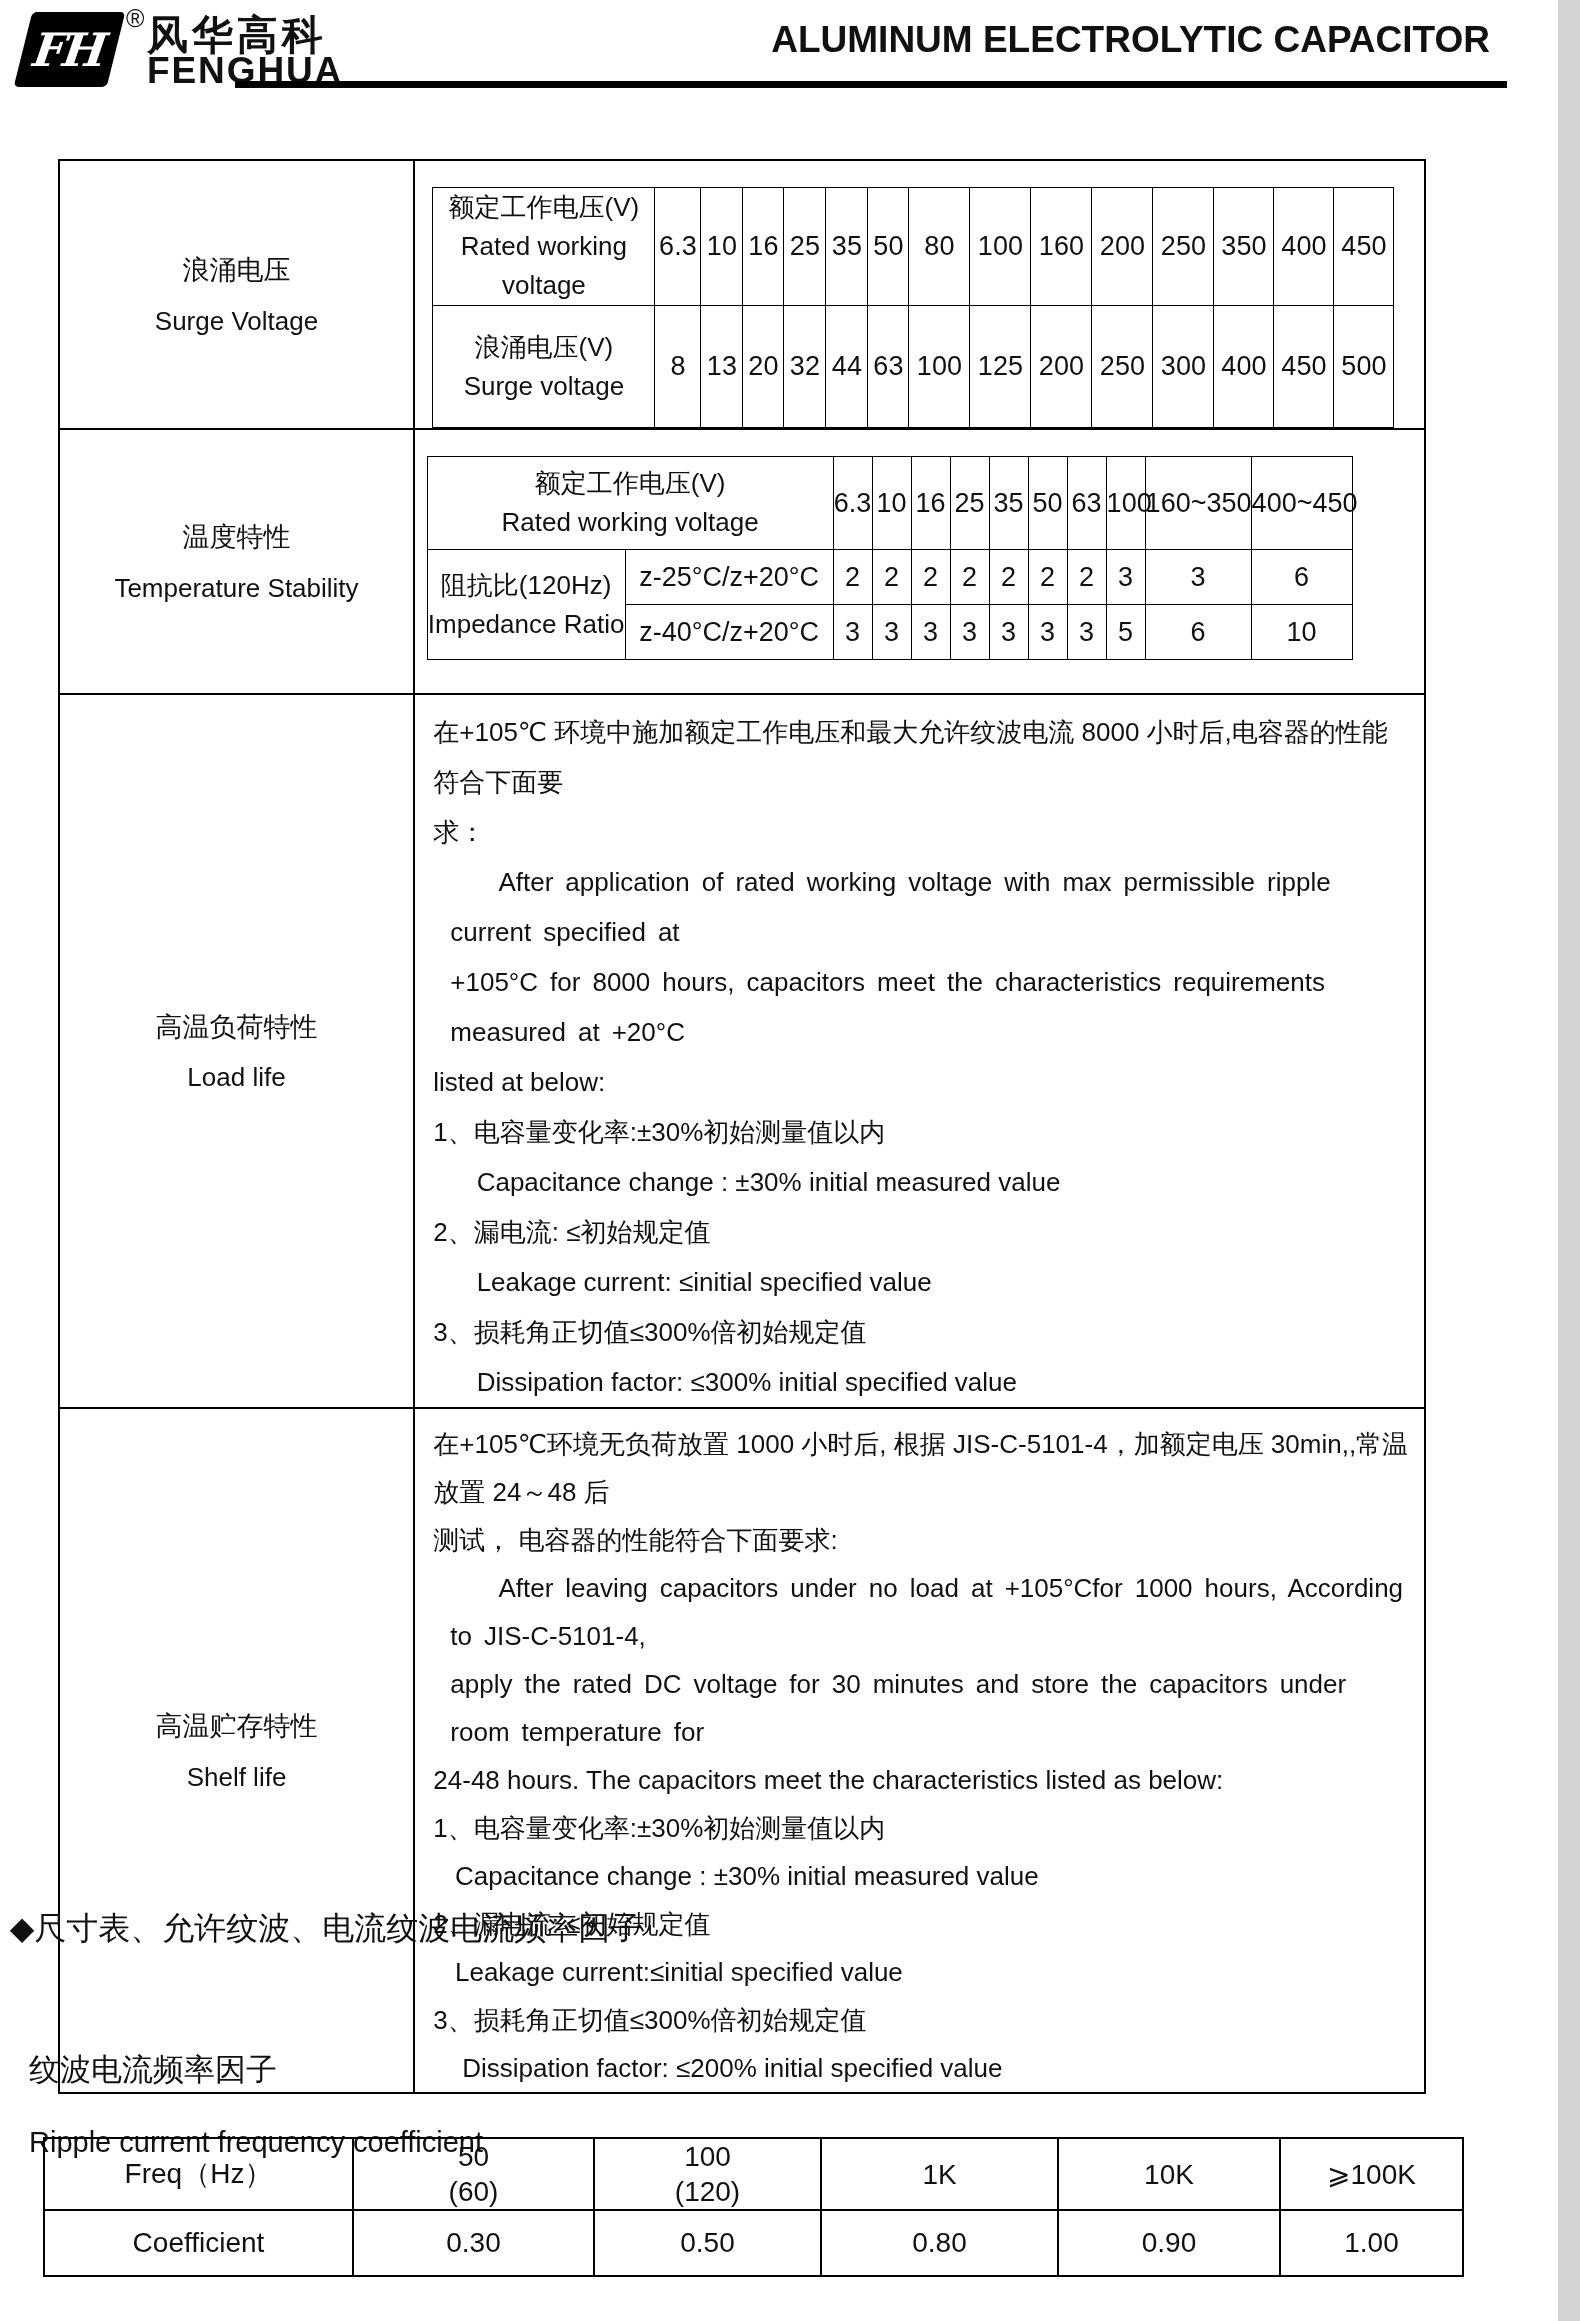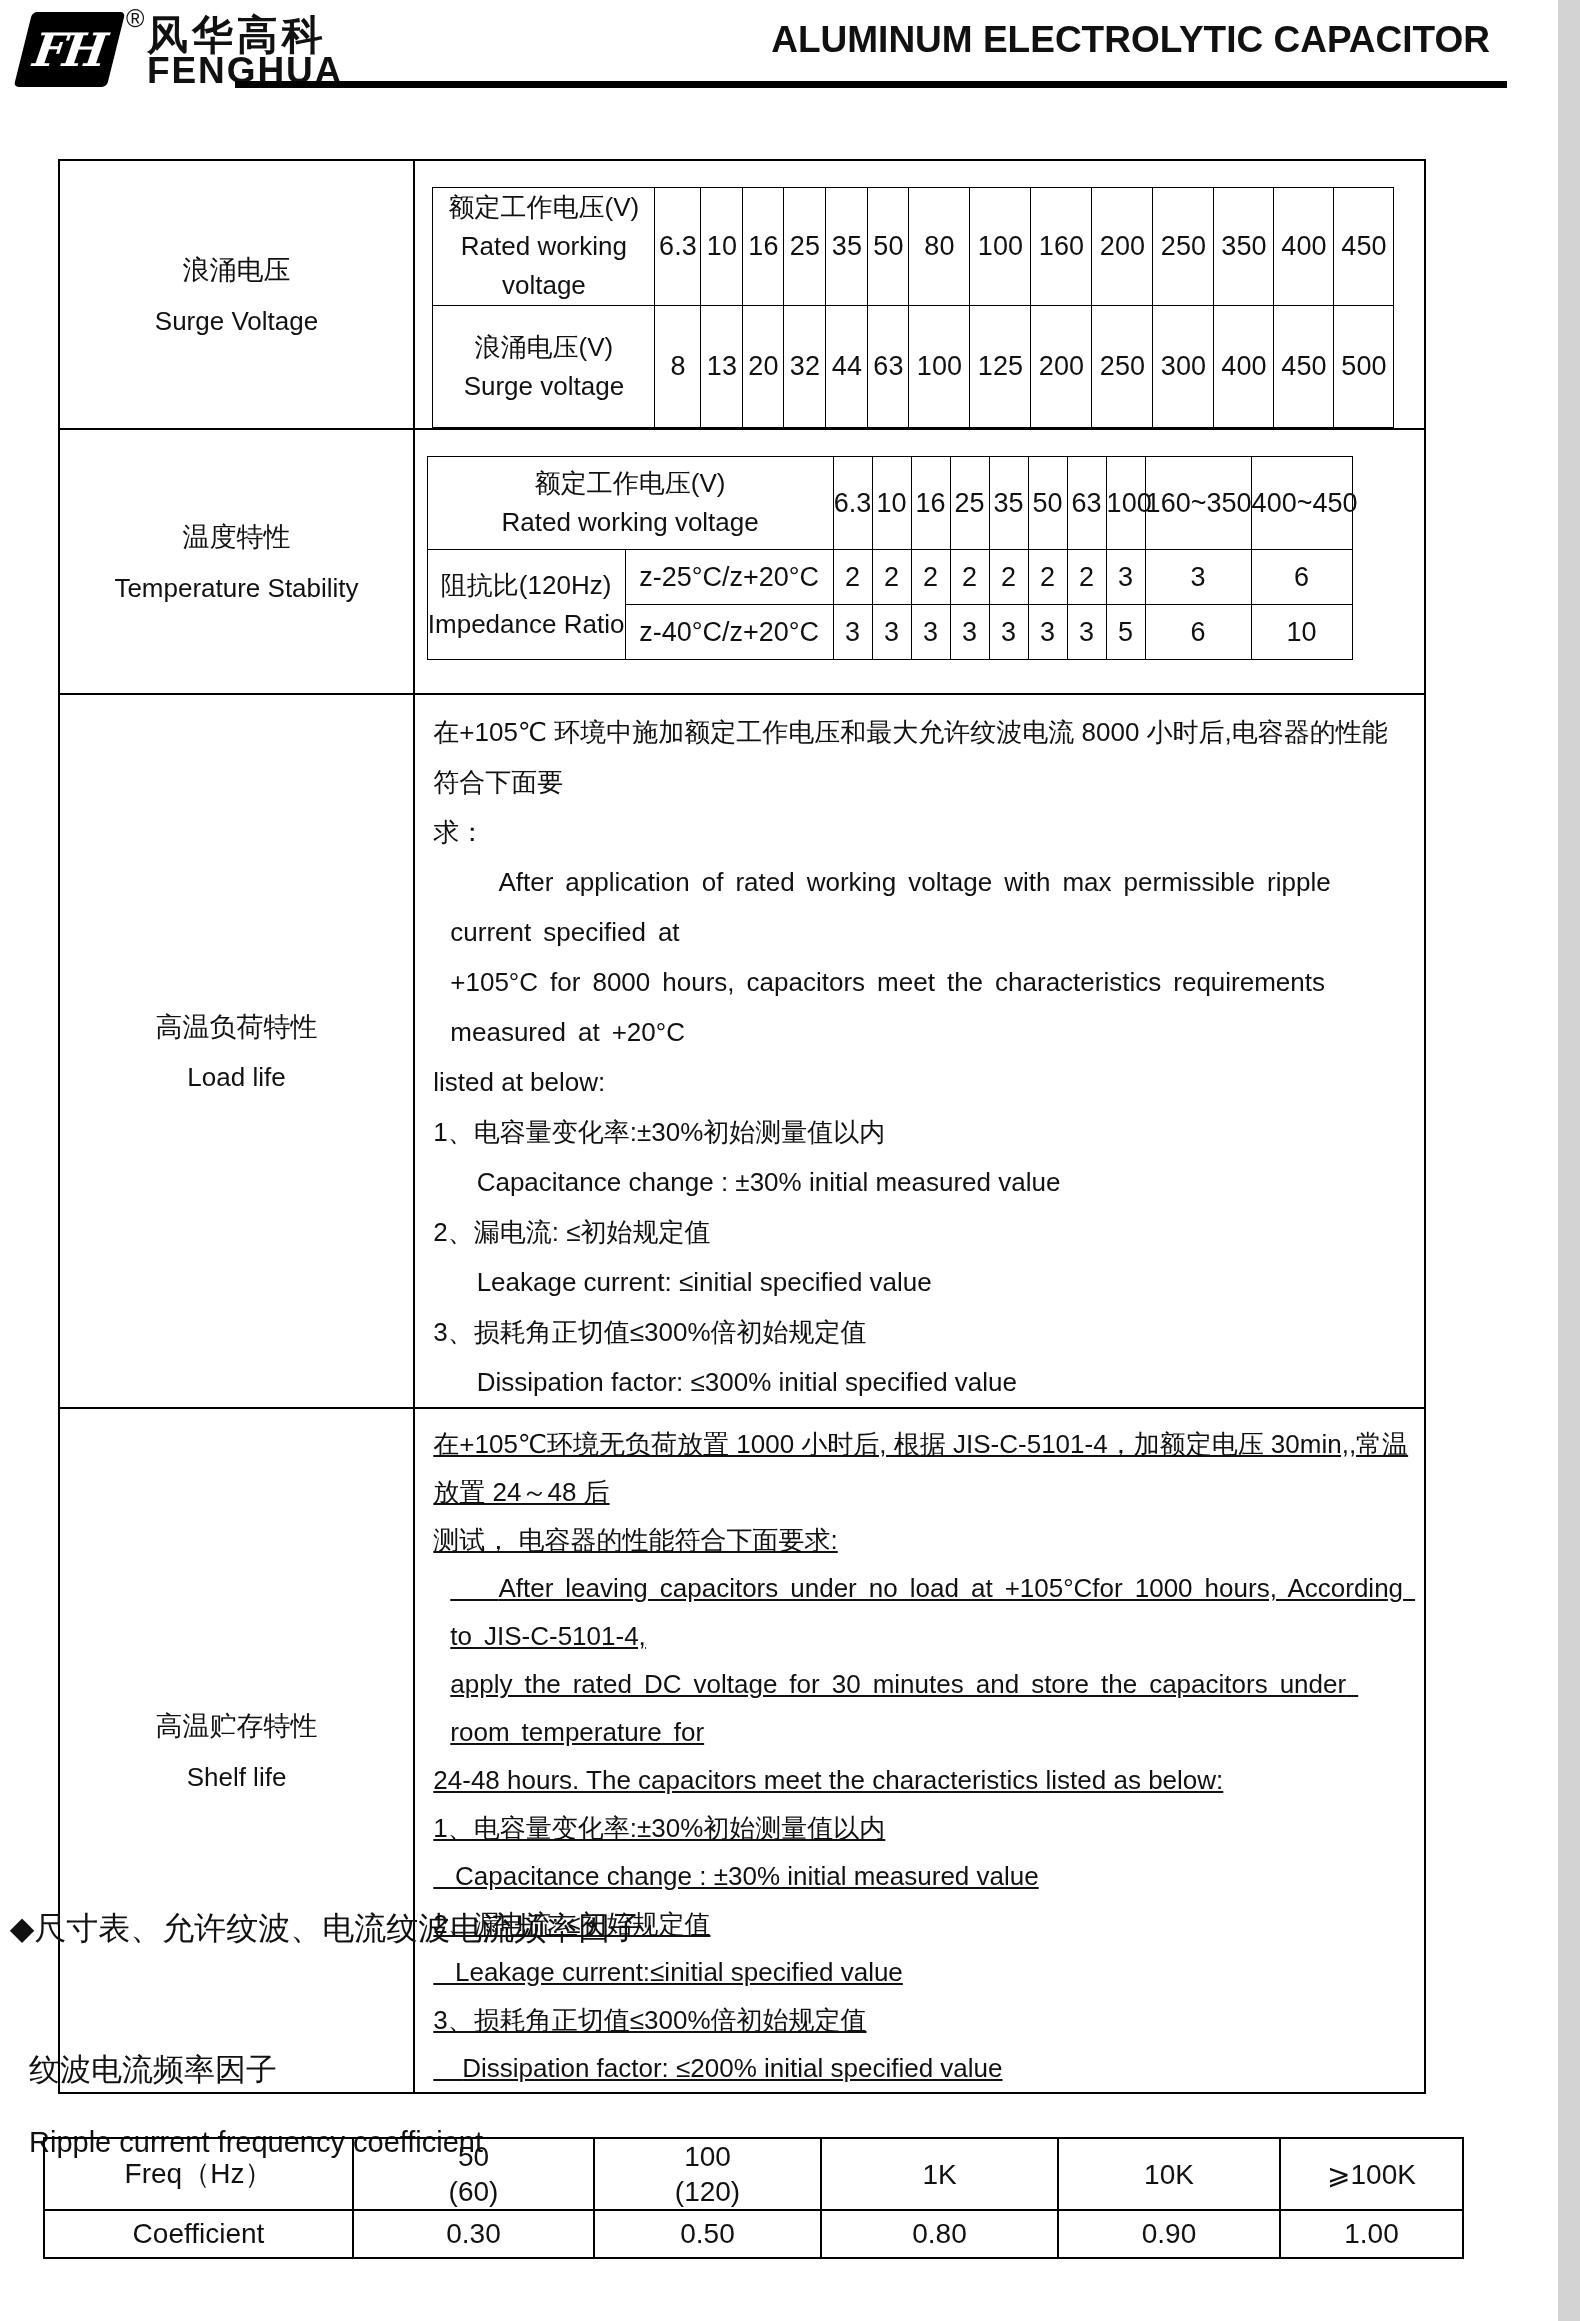--- a/index.html
+++ b/index.html
@@ -29,21 +29,21 @@
 
   .inner td{border:1.9px solid #000;text-align:center;vertical-align:middle;font-size:27px;padding:0;}
   .surge{margin:26px 0 0 17.4px;width:960px;}
   .temp{margin:26px 0 0 11.6px;width:922px;}
   .ih div{line-height:39px;font-size:26px;}
   .cond{font-size:25px;}
 
   .para{padding:11.6px 13.5px 0 18.3px;}
   .tline{white-space:pre-wrap;font-size:26px;line-height:50px;}
   .shelf .tline{line-height:48px;}
-  .shelf{text-decoration:underline;}
+  .shelf{}
   .just{word-spacing:4.8px;margin-left:17px;}
 
   
   .h1cn{position:absolute;left:9.7px;top:1907px;font-size:32px;white-space:pre;}
   .h1en{position:absolute;left:29px;top:1954px;font-size:29px;white-space:pre;}
   .h2cn{position:absolute;left:29px;top:2049px;font-size:31px;white-space:pre;}
   .h2en{position:absolute;left:29px;top:2093px;font-size:29px;white-space:pre;margin-top:33px;}
 
   .freq{position:absolute;left:43px;top:2137px;width:1419px;}
   .freq td{border:2.9px solid #000;text-align:center;vertical-align:middle;font-size:28px;padding:0;}
@@ -276,21 +276,21 @@
     <tr style="height:72px">
       <td>Freq（Hz）</td>
       <td class="fv">50
 (60)</td>
       <td class="fv">100
 (120)</td>
       <td class="fv">1K</td>
       <td class="fv">10K</td>
       <td class="fv">⩾100K</td>
     </tr>
-    <tr style="height:48px">
+    <tr style="height:66px">
       <td>Coefficient</td>
       <td>0.30</td>
       <td>0.50</td>
       <td>0.80</td>
       <td>0.90</td>
       <td>1.00</td>
     </tr>
     </tbody>
   </table>
 </div>

